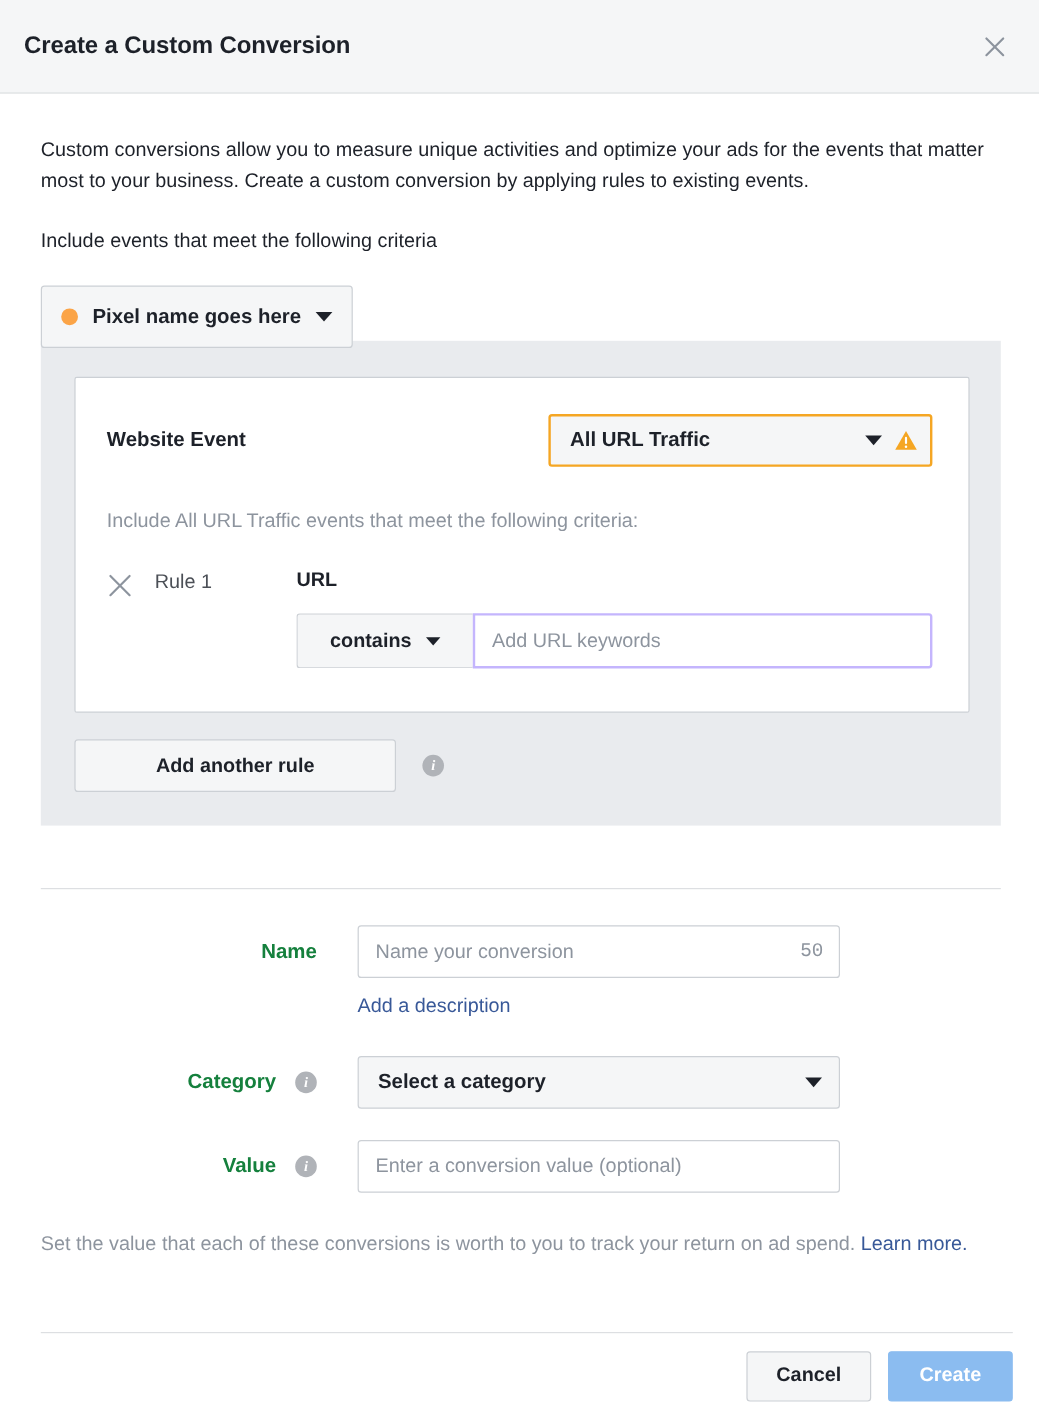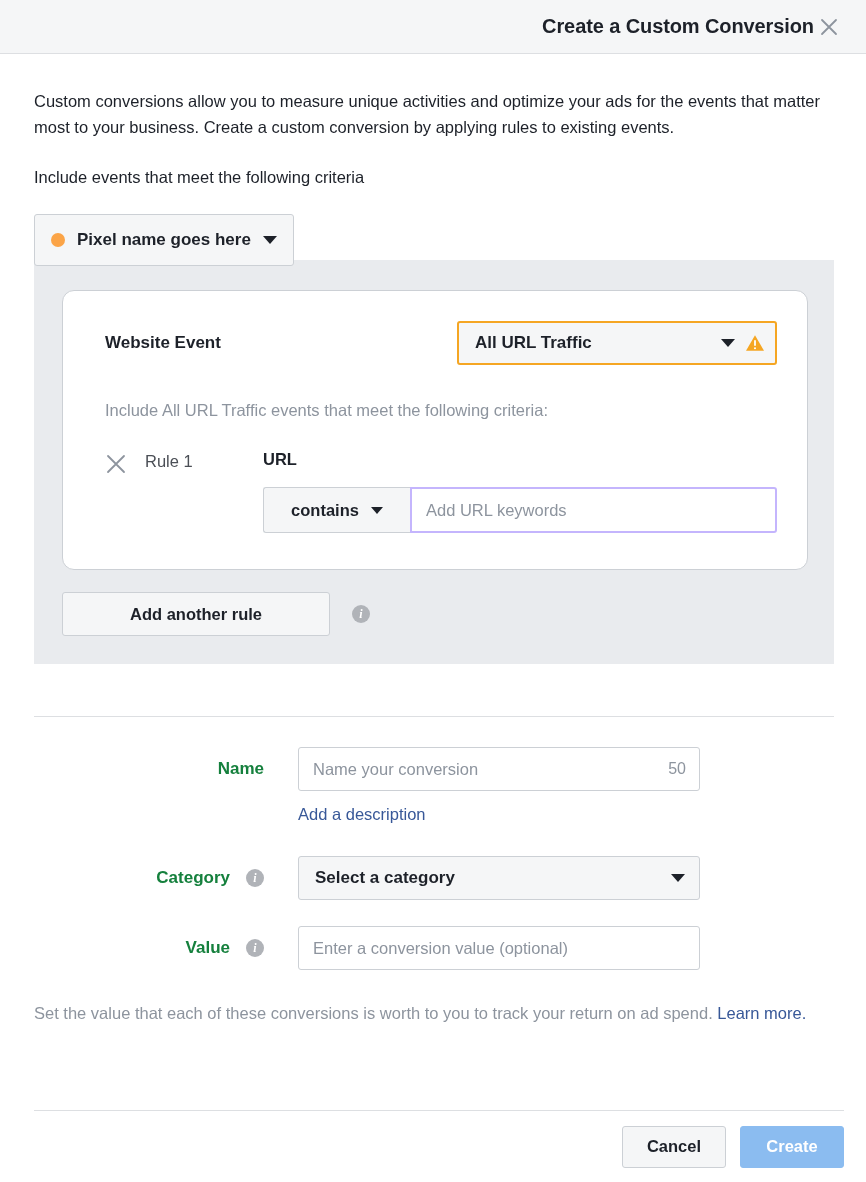--- a/index.html
+++ b/index.html
@@ -8,27 +8,26 @@
     width: 866px;
     height: 1182px;
     background: #ffffff;
     font-family: "Liberation Sans", sans-serif;
     color: #1d2129;
     overflow: hidden;
   }
 
   
   .dialog-header {
-    height: 54px;
+    height: 78px;
     background: #f5f6f7;
     border-bottom: 1px solid #dddfe2;
     display: flex;
     align-items: center;
     padding: 0 22px 0 20px;
-    text-align: right;
   }
   .dialog-title {
     font-size: 20px;
     font-weight: bold;
     color: #1d2129;
     letter-spacing: -0.1px;
     flex: 1;
   }
   .close-btn {
     width: 30px; height: 30px;
@@ -89,22 +88,22 @@
   
   .rules-panel {
     background: #e9ebee;
     margin: -6px 0 0 0;
     width: 800px;
     padding: 30px 26px 28px 28px;
   }
   .rule-card {
     background: #ffffff;
     border: 1px solid #ccd0d5;
-    border-radius: 12px;
-    padding: 30px 30px 28px 42px;
+    border-radius: 2px;
+    padding: 30px 30px 28px 26px;
   }
   .event-row {
     display: flex;
     align-items: center;
     justify-content: space-between;
   }
   .event-label {
     font-size: 17px;
     font-weight: bold;
     color: #1d2129;
@@ -282,20 +281,21 @@
   .text-input.no-counter { padding-right: 14px; }
   .text-input::placeholder { color: #8d949e; }
   .char-counter {
     position: absolute;
     right: 14px;
     top: 50%;
     transform: translateY(-50%);
     font-size: 16px;
     color: #8d949e;
     pointer-events: none;
+    font-family: Liberation Mono, monospace;
   }
   .link {
     color: #385898;
     font-size: 16.5px;
     text-decoration: none;
     cursor: pointer;
   }
   .desc-link-row { margin: 14px 0 32px 0; }
   .select-control {
     width: 100%;

